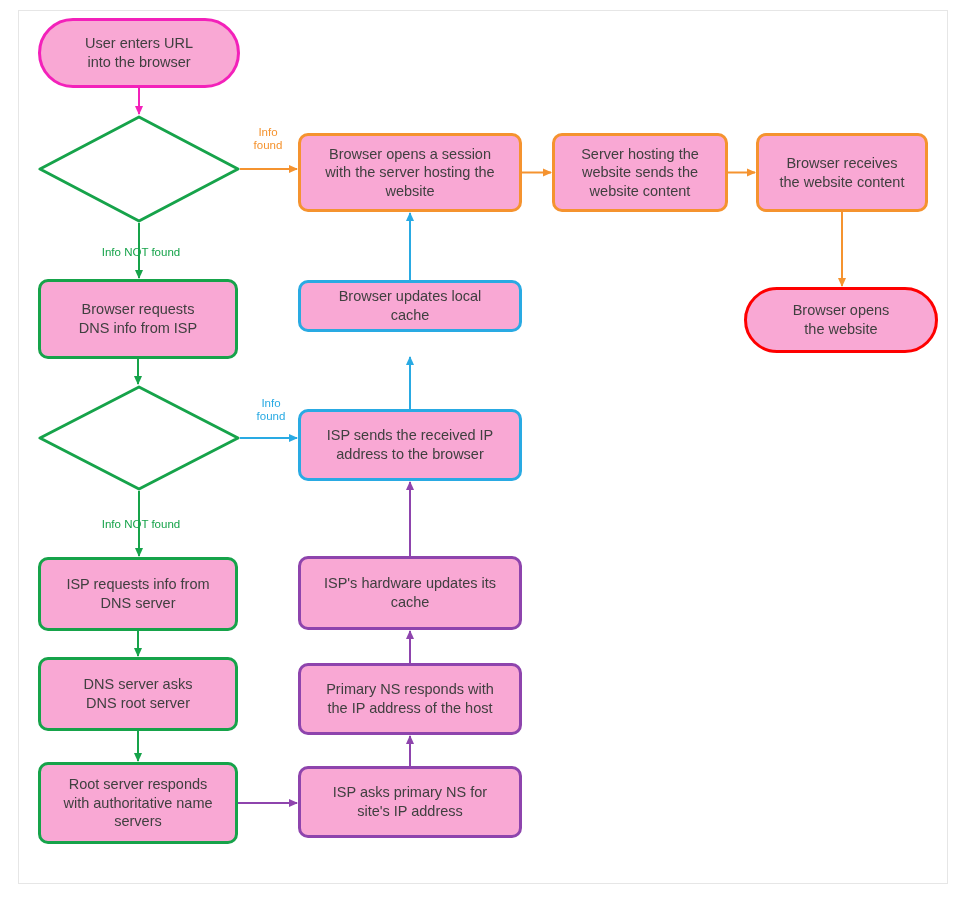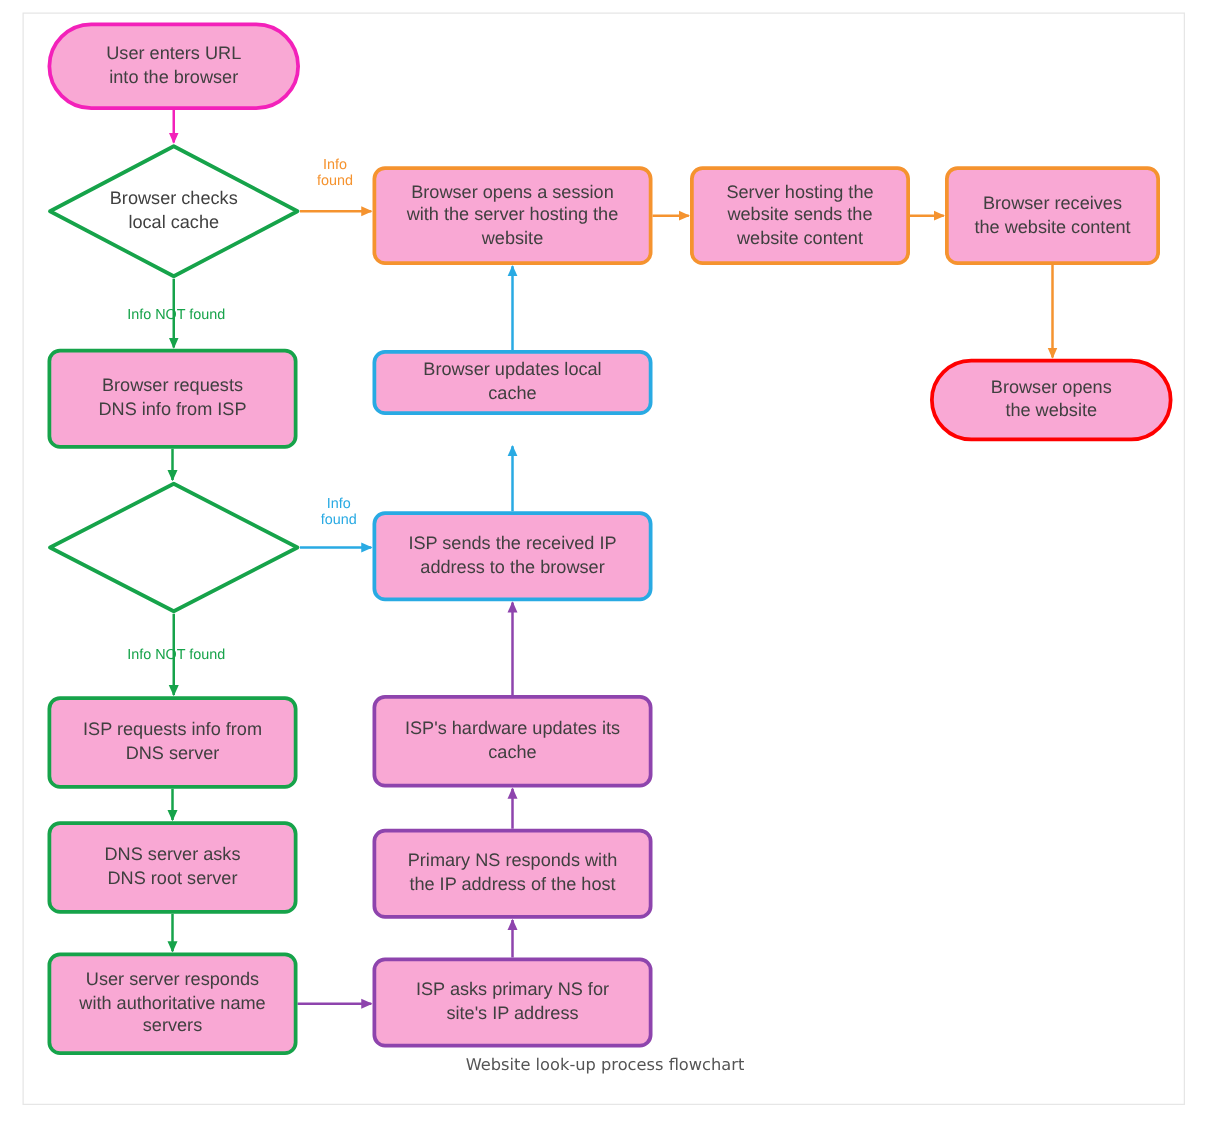--- a/index.html
+++ b/index.html
@@ -132,42 +132,40 @@
 
   <div id="nodes-layer">
       <div class="node term" style="left: 38px; top: 18px; width: 202px; height: 70px; border-color: rgb(243, 33, 186); color: rgb(64, 64, 64);">
         <span style="white-space: pre-line;">User enters URL
 into the browser</span>
       </div>
       <div class="node diamond" style="left: 38px; top: 115px; width: 202px; height: 108px; color: rgb(64, 64, 64);">
         <svg viewBox="0 0 202 108" preserveAspectRatio="none">
           <polygon points="101,2 200,54 101,106 2,54" fill="#ffffff" stroke="#16a34a" stroke-width="3" stroke-linejoin="round"></polygon>
         </svg>
-        <div class="dtext" style="white-space: pre-line;">Browser checks
-local cache</div>
       </div>
       <div class="node rect" style="left: 38px; top: 279px; width: 200px; height: 80px; border-color: rgb(22, 163, 74); color: rgb(64, 64, 64);">
         <span style="white-space: pre-line;">Browser requests
 DNS info from ISP</span>
       </div>
       <div class="node diamond" style="left: 38px; top: 385px; width: 202px; height: 106px; color: rgb(64, 64, 64);">
         <svg viewBox="0 0 202 106" preserveAspectRatio="none">
           <polygon points="101,2 200,53 101,104 2,53" fill="#ffffff" stroke="#16a34a" stroke-width="3" stroke-linejoin="round"></polygon>
         </svg>
       </div>
       <div class="node rect" style="left: 38px; top: 557px; width: 200px; height: 74px; border-color: rgb(22, 163, 74); color: rgb(64, 64, 64);">
         <span style="white-space: pre-line;">ISP requests info from
 DNS server</span>
       </div>
       <div class="node rect" style="left: 38px; top: 657px; width: 200px; height: 74px; border-color: rgb(22, 163, 74); color: rgb(64, 64, 64);">
         <span style="white-space: pre-line;">DNS server asks
 DNS root server</span>
       </div>
       <div class="node rect" style="left: 38px; top: 762px; width: 200px; height: 82px; border-color: rgb(22, 163, 74); color: rgb(64, 64, 64);">
-        <span style="white-space: pre-line;">User server responds
+        <span style="white-space: pre-line;">Root server responds
 with authoritative name
 servers</span>
       </div>
       <div class="node rect" style="left: 298px; top: 766px; width: 224px; height: 72px; border-color: rgb(142, 68, 173); color: rgb(64, 64, 64);">
         <span style="white-space: pre-line;">ISP asks primary NS for
 site's IP address</span>
       </div>
       <div class="node rect" style="left: 298px; top: 663px; width: 224px; height: 72px; border-color: rgb(142, 68, 173); color: rgb(64, 64, 64);">
         <span style="white-space: pre-line;">Primary NS responds with
 the IP address of the host</span>
@@ -205,14 +203,13 @@
     </div>
   <div id="labels-layer">
       <div class="edge-label" style="left: 240px; top: 126px; width: 56px; color: rgb(245, 147, 47);">Info
 found</div>
       <div class="edge-label" style="left: 66px; top: 246px; width: 150px; color: rgb(22, 163, 74);">Info NOT found</div>
       <div class="edge-label" style="left: 243px; top: 397px; width: 56px; color: rgb(41, 170, 227);">Info
 found</div>
       <div class="edge-label" style="left: 66px; top: 518px; width: 150px; color: rgb(22, 163, 74);">Info NOT found</div>
     </div>
 
-  <div id="caption">Website look-up process flowchart</div>
 </div>
 
 </body></html>

